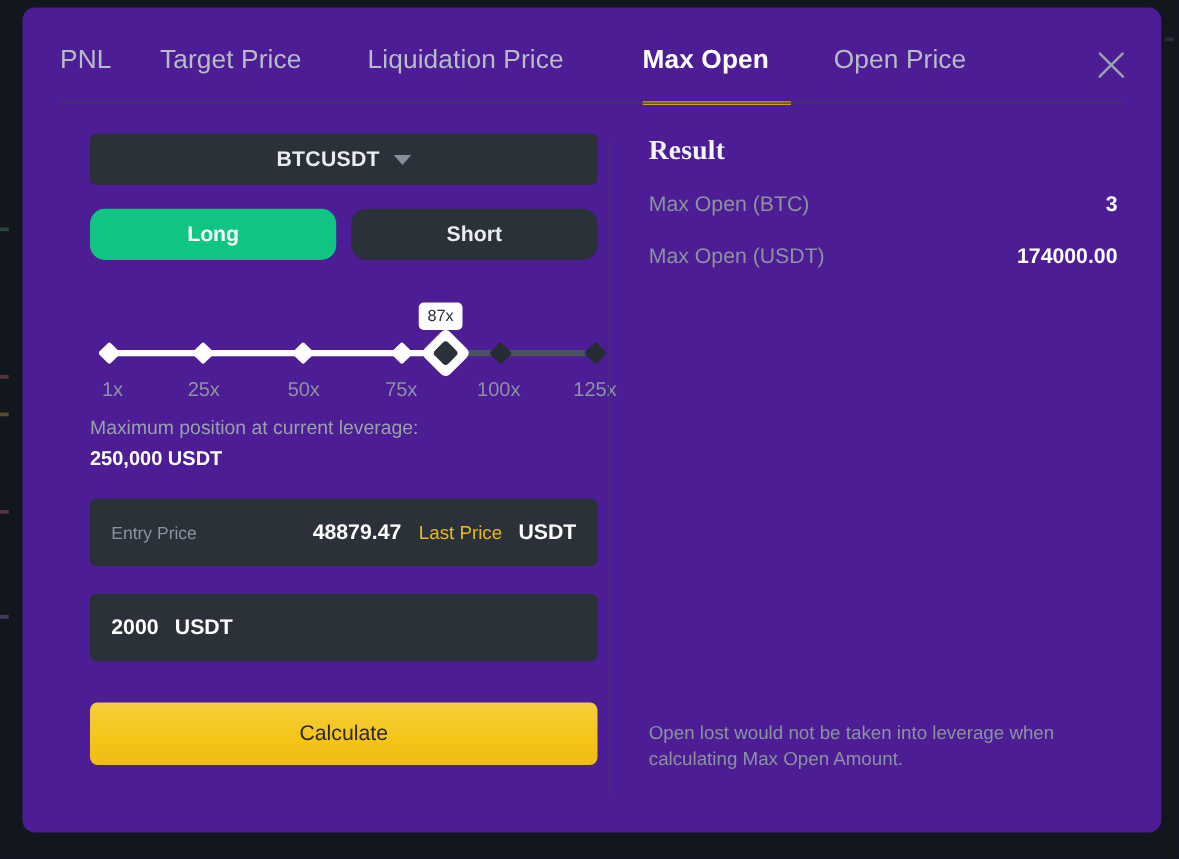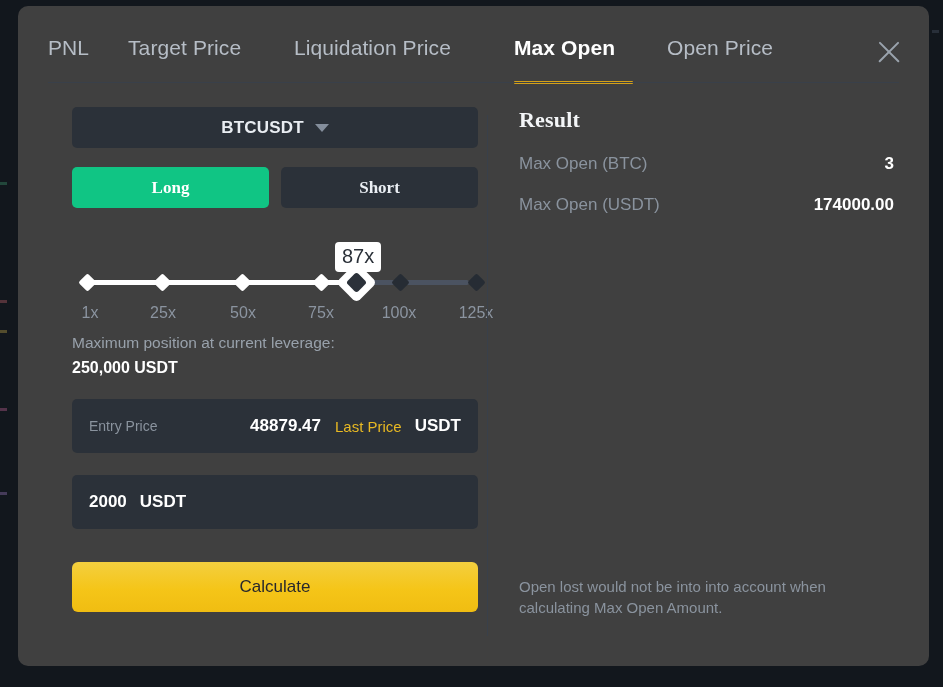--- a/index.html
+++ b/index.html
@@ -28,21 +28,21 @@
     height: 3px;
     opacity: .55;
   }
 
   .modal {
     position: absolute;
     left: 18px;
     top: 6px;
     width: 911px;
     height: 660px;
-    background: #404040;
+    background: #4c1d95;
     border-radius: 10px;
   }
 
   
   .tabs {
     position: absolute;
     left: 0; top: 0;
     width: 911px;
     height: 73px;
   }
@@ -146,29 +146,29 @@
 
   
   .side-row {
     display: flex;
     gap: 12px;
     margin-top: 19px;
   }
   .side-btn {
     width: 197px;
     height: 41px;
-    border-radius: 5px;
+    border-radius: 12px;
     display: flex;
     align-items: center;
     justify-content: center;
     font-size: 17px;
     font-weight: bold;
     cursor: pointer;
     border: none;
-    font-family: Liberation Serif, serif;
+    font-family: Liberation Sans, sans-serif;
   }
   .side-btn.long {
     background: #10c584;
     color: #ffffff;
   }
   .side-btn.short {
     background: #2b3139;
     color: #eaeef3;
     text-align: center;
   }
@@ -223,21 +223,21 @@
     left: 7px; top: 7px;
     width: 15px; height: 15px;
     background: #2b3139;
     border-radius: 3px;
   }
   .handle-tooltip {
     position: absolute;
     top: 0px;
     background: #ffffff;
     color: #2b3139;
-    font-size: 20px;
+    font-size: 13px;
     padding: 3px 7px 4px;
     border-radius: 4px;
     white-space: nowrap;
   }
   .tick-label {
     position: absolute;
     top: 62px;
     font-size: 16px;
     color: #8b94a0;
     white-space: nowrap;
@@ -425,16 +425,16 @@
     <div class="result-row">
       <span class="result-label">Max Open (BTC)</span>
       <span class="result-value">3</span>
     </div>
 
     <div class="result-row">
       <span class="result-label">Max Open (USDT)</span>
       <span class="result-value">174000.00</span>
     </div>
 
-    <div class="note">Open lost would not be into into account when calculating Max Open Amount.</div>
+    <div class="note">Open lost would not be taken into leverage when calculating Max Open Amount.</div>
   </div>
 
 </div>
 
 </body></html>

